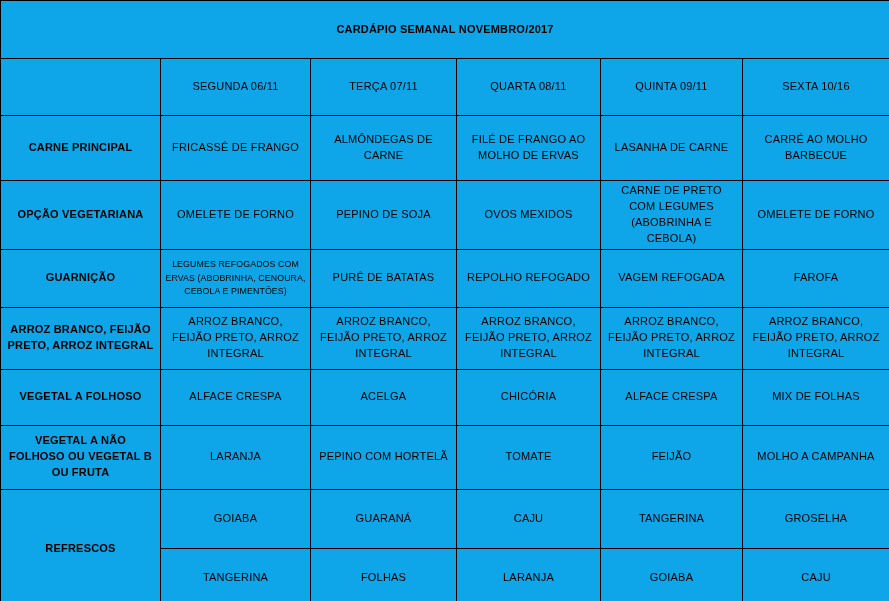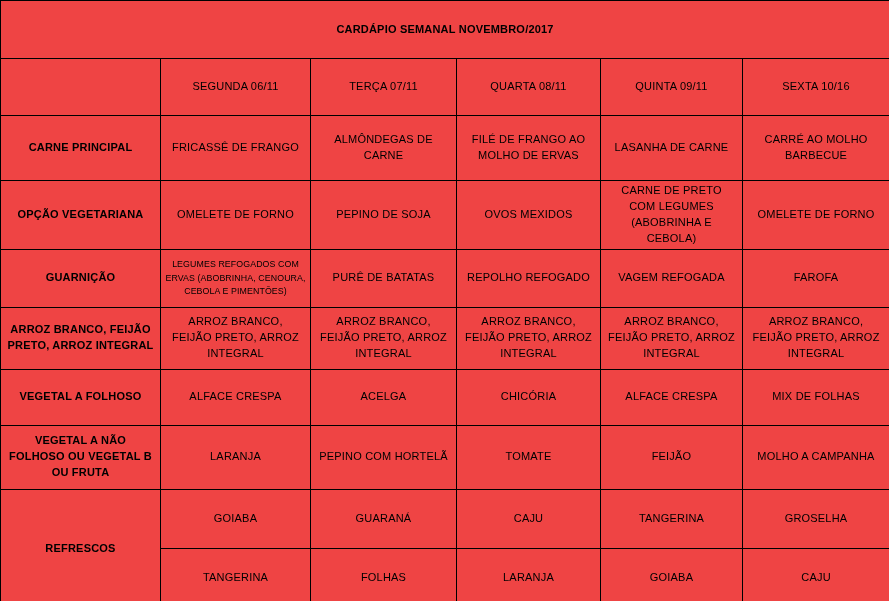--- a/index.html
+++ b/index.html
@@ -3,21 +3,21 @@
 <meta charset="utf-8">
 <style>
   html, body {
     margin: 0;
     padding: 0;
     background: #ffffff;
   }
   .page {
     width: 889px;
     height: 601px;
-    background: #ef4444;
+    background: #0ea5e9;
     box-sizing: border-box;
     font-family: "Liberation Sans", sans-serif;
     color: #000000;
   }
   table.menu {
     border-collapse: collapse;
     table-layout: fixed;
     width: 889px;
   }
   table.menu td {

